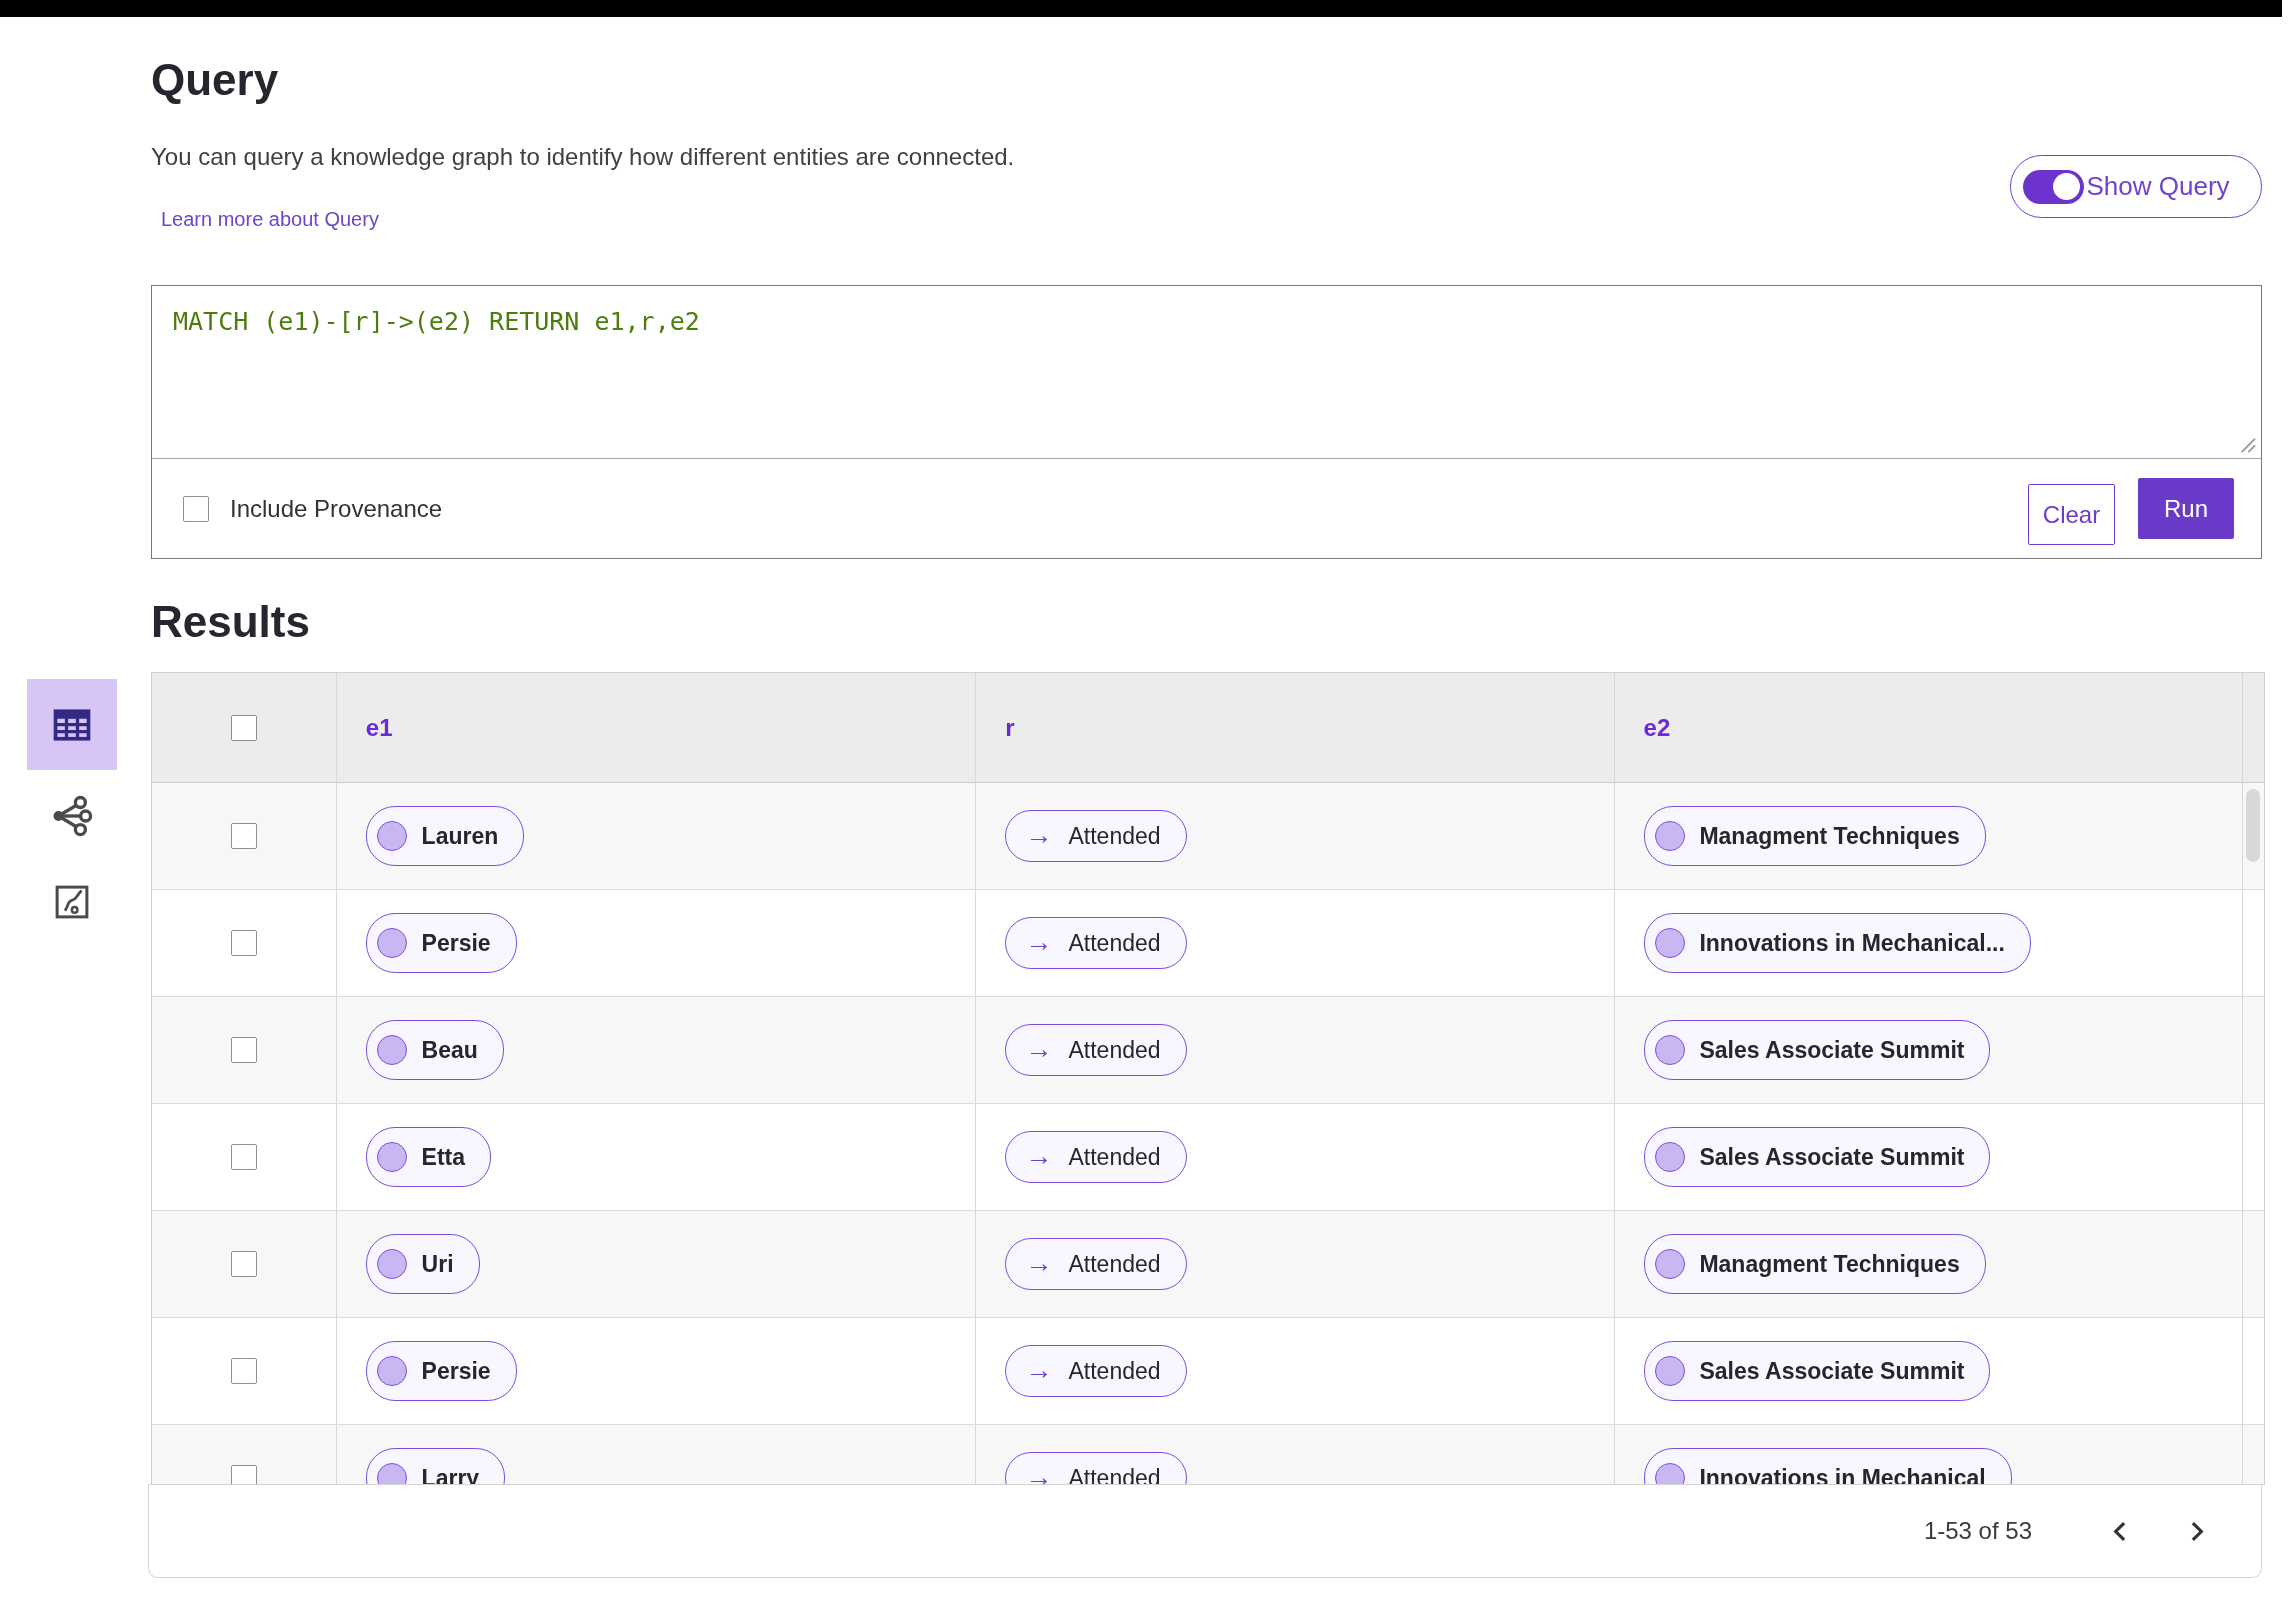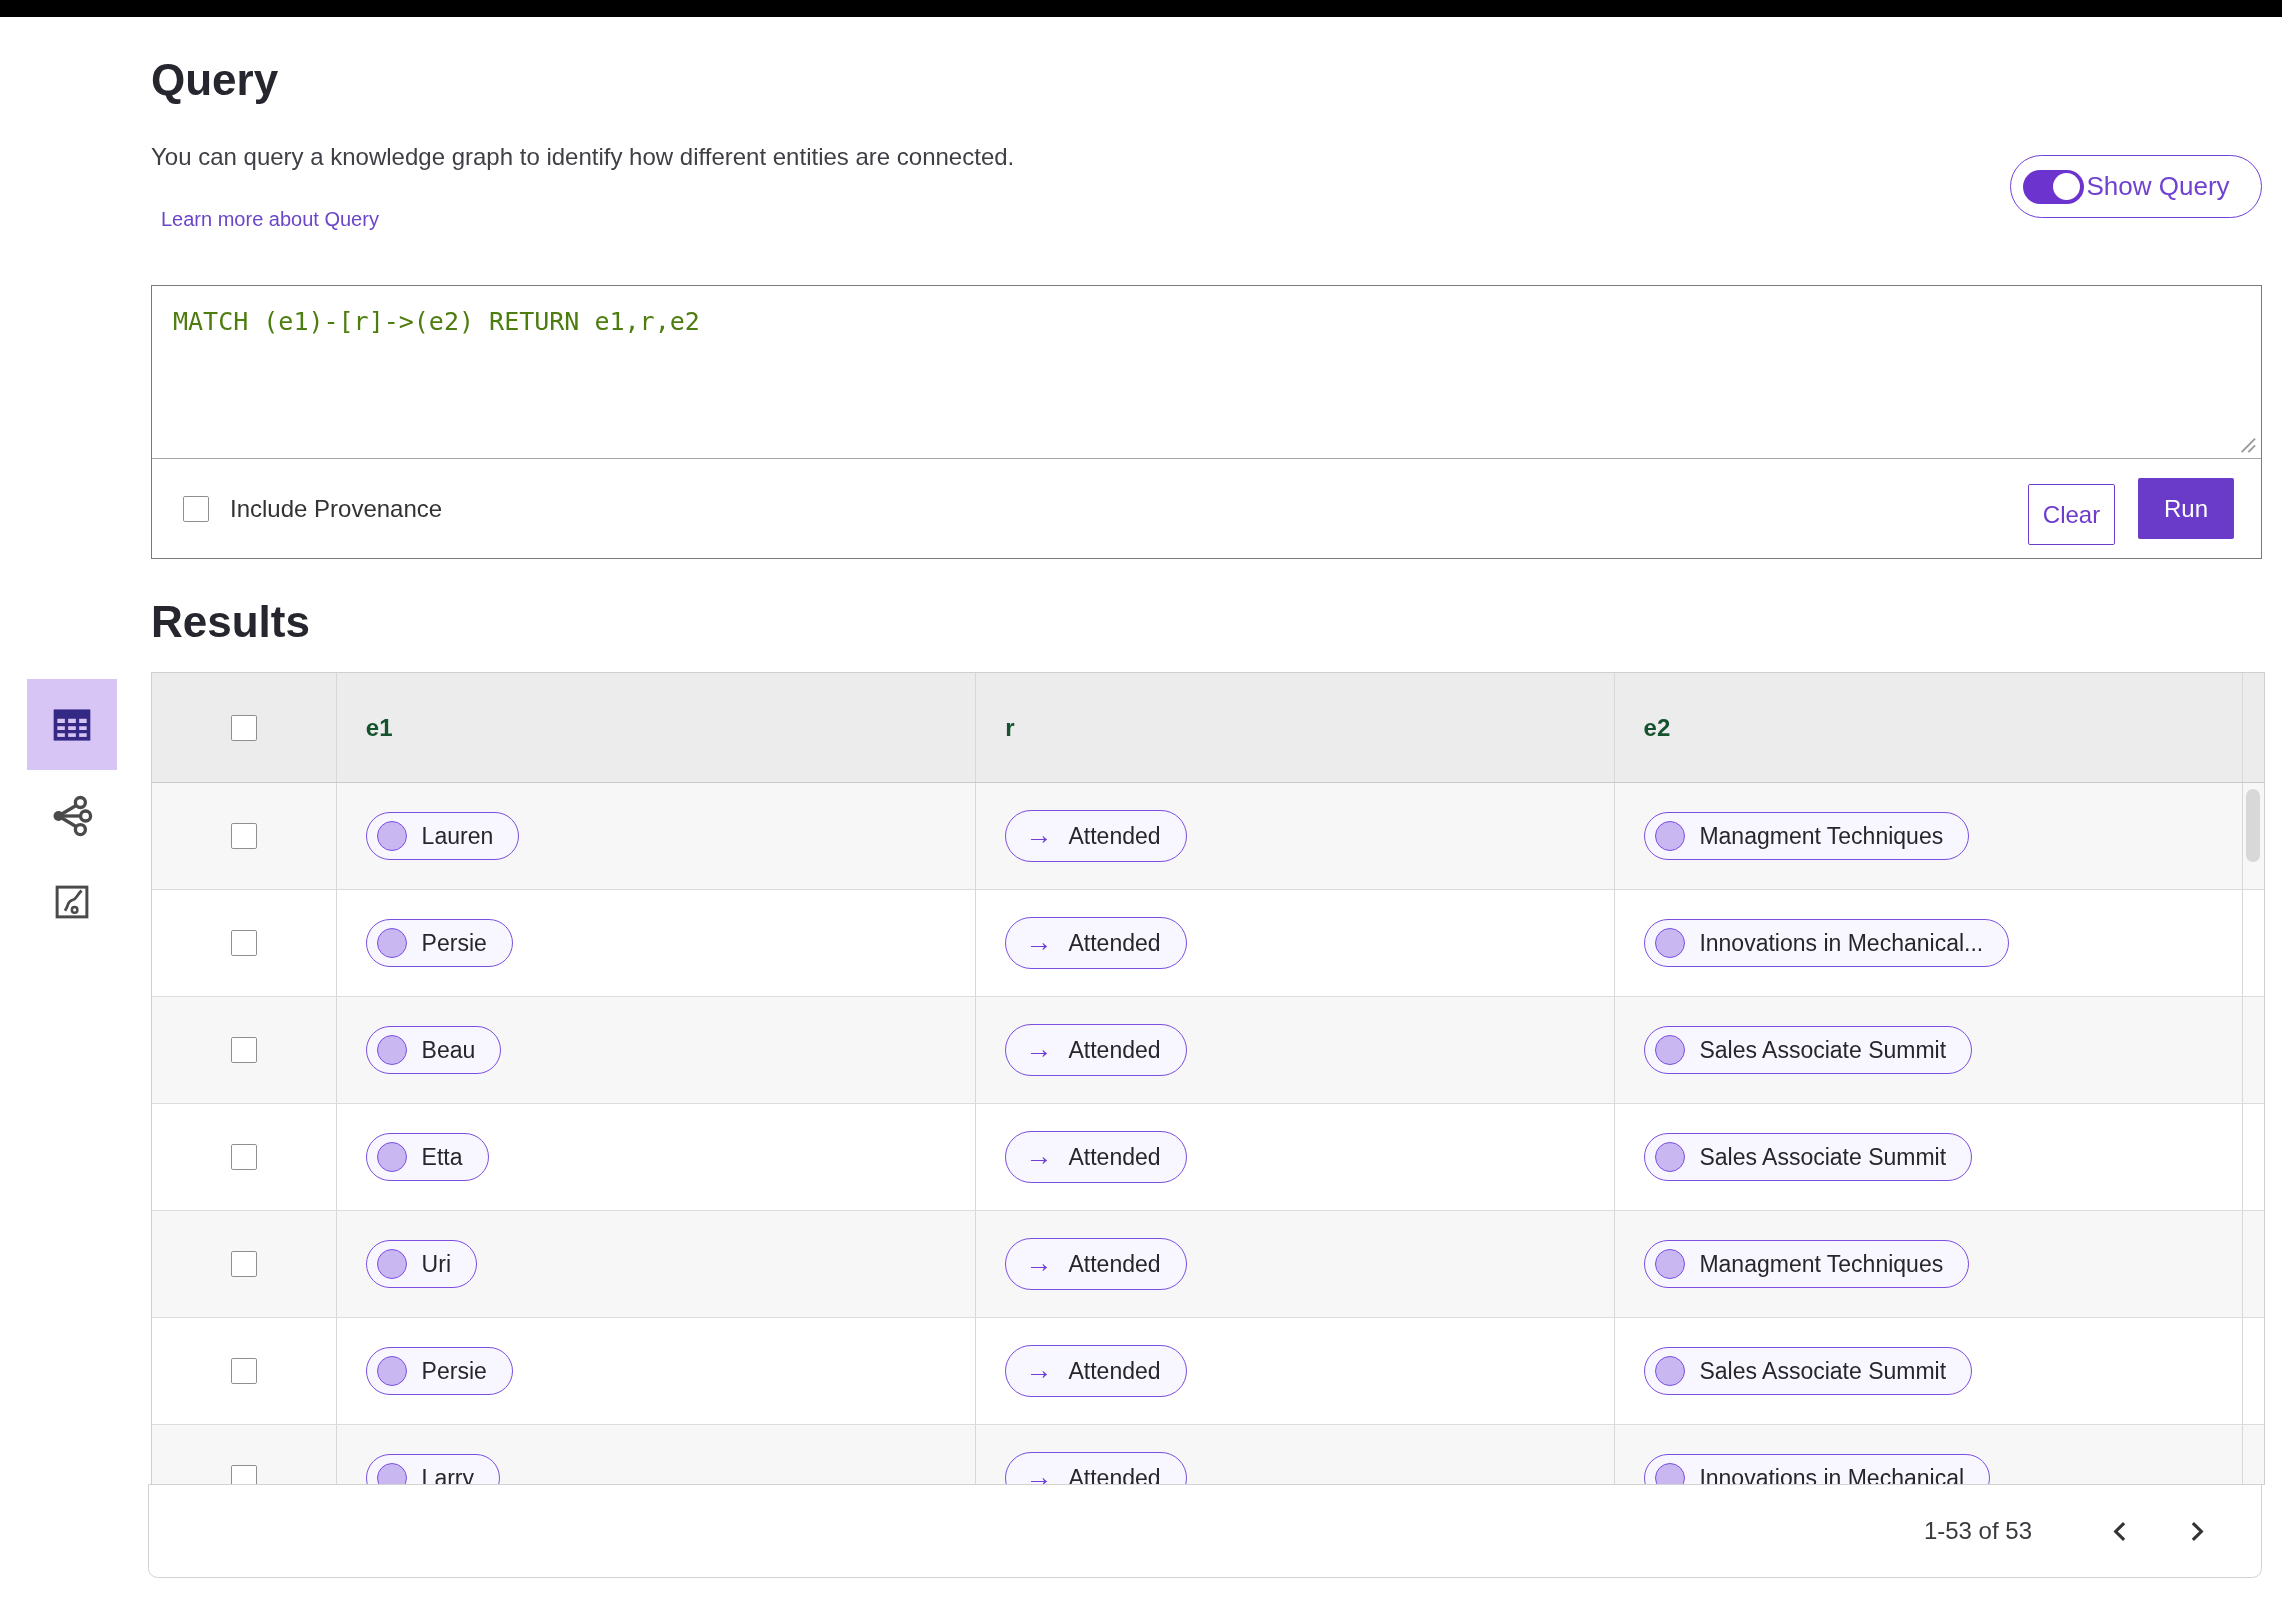--- a/index.html
+++ b/index.html
@@ -53,25 +53,25 @@
               border:1px solid #cfcfcf;box-sizing:border-box;overflow:hidden;background:#fff;}
   .thead{display:flex;height:110px;background:#ececec;border-bottom:1px solid #c9c9c9;box-sizing:border-box;}
   .trow{display:flex;height:107px;box-sizing:border-box;border-bottom:1px solid #dcdcdc;}
   .trow.odd{background:#f7f7f7;}
   .cell{display:flex;align-items:center;box-sizing:border-box;border-right:1px solid #d8d8d8;}
   .c-check{width:185px;justify-content:center;}
   .c-e1{width:640px;padding-left:29px;}
   .c-r{width:639px;padding-left:29px;}
   .c-e2{width:629px;padding-left:29px;}
   .c-scroll{width:21px;border-right:none;}
-  .col-label{font-size:24px;font-weight:700;color:#14532d;}
+  .col-label{font-size:24px;font-weight:700;color:#6d28d9;}
 
   .pill{display:inline-flex;align-items:center;border:1.9px solid #7c4fe0;border-radius:29px;
         background:#f8f6fe;box-sizing:border-box;cursor:pointer;}
-  .entity-pill{height:48px;padding:0 25px 0 10.5px;gap:14.3px;}
+  .entity-pill{height:60px;padding:0 25px 0 10.5px;gap:14.3px;font-weight:bold;}
   .node-circle{width:30px;height:30px;border-radius:50%;background:#c9b7f2;border:1.9px solid #7c4fe0;
                box-sizing:border-box;flex:0 0 auto;}
   .pill-label{font-size:23px;color:#26262b;white-space:nowrap;}
   .relation-pill{height:52px;padding:0 25px 0 19px;gap:16.3px;}
   .arrow-glyph{font-size:27px;color:#6f3fd6;line-height:1;transform:translateY(-1px);}
 
   .scroll-thumb{position:absolute;right:3.8px;top:116px;width:14.3px;height:73px;background:#d8d8d8;
                 border-radius:7.6px;cursor:pointer;}
 
   

